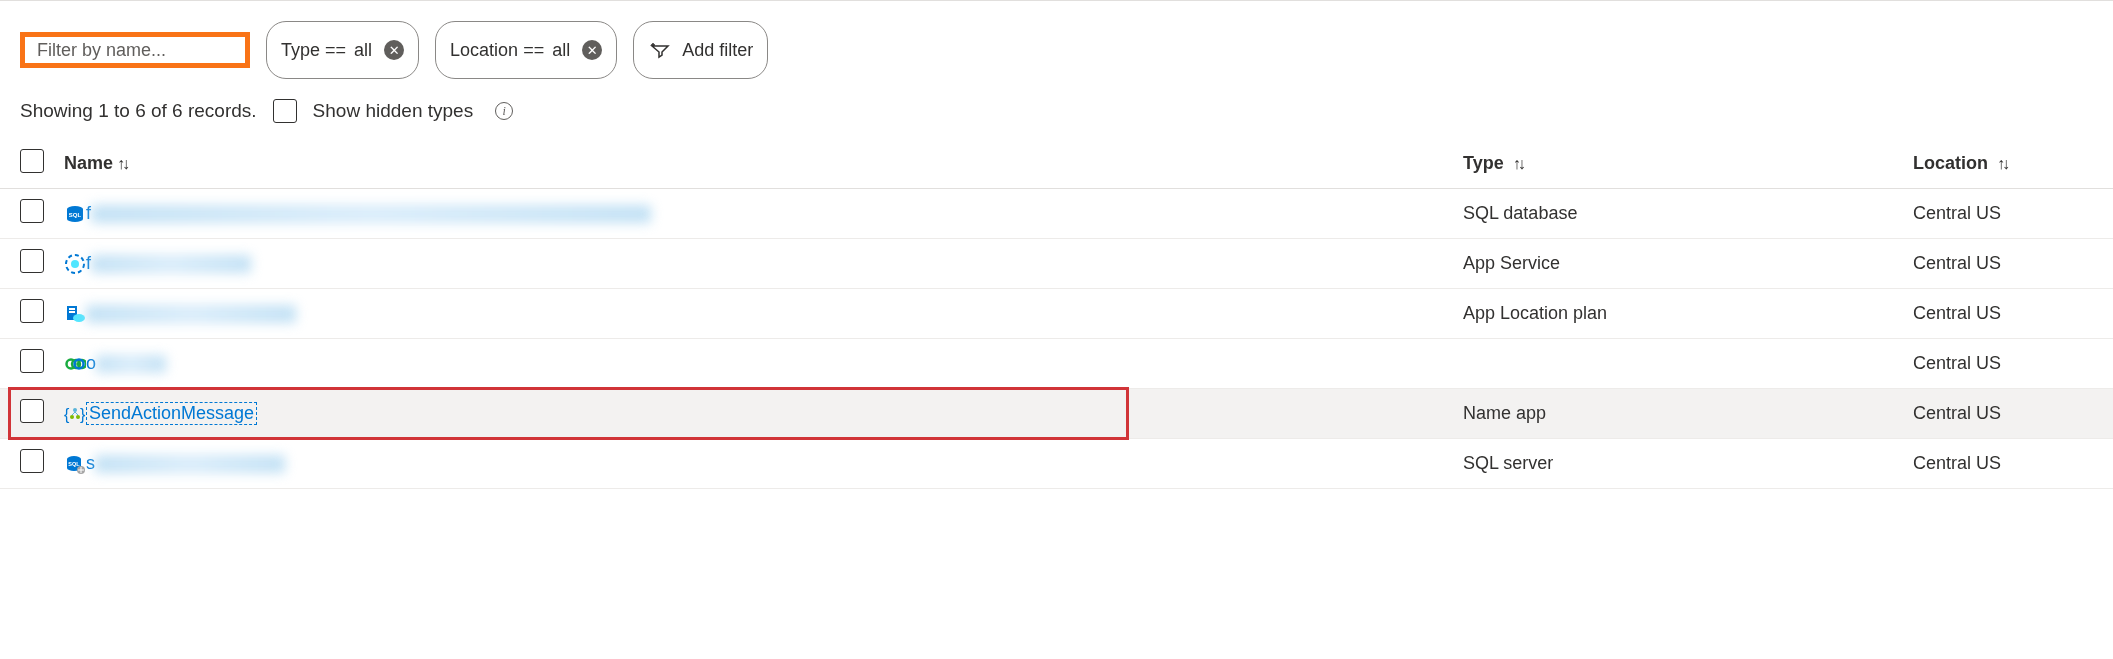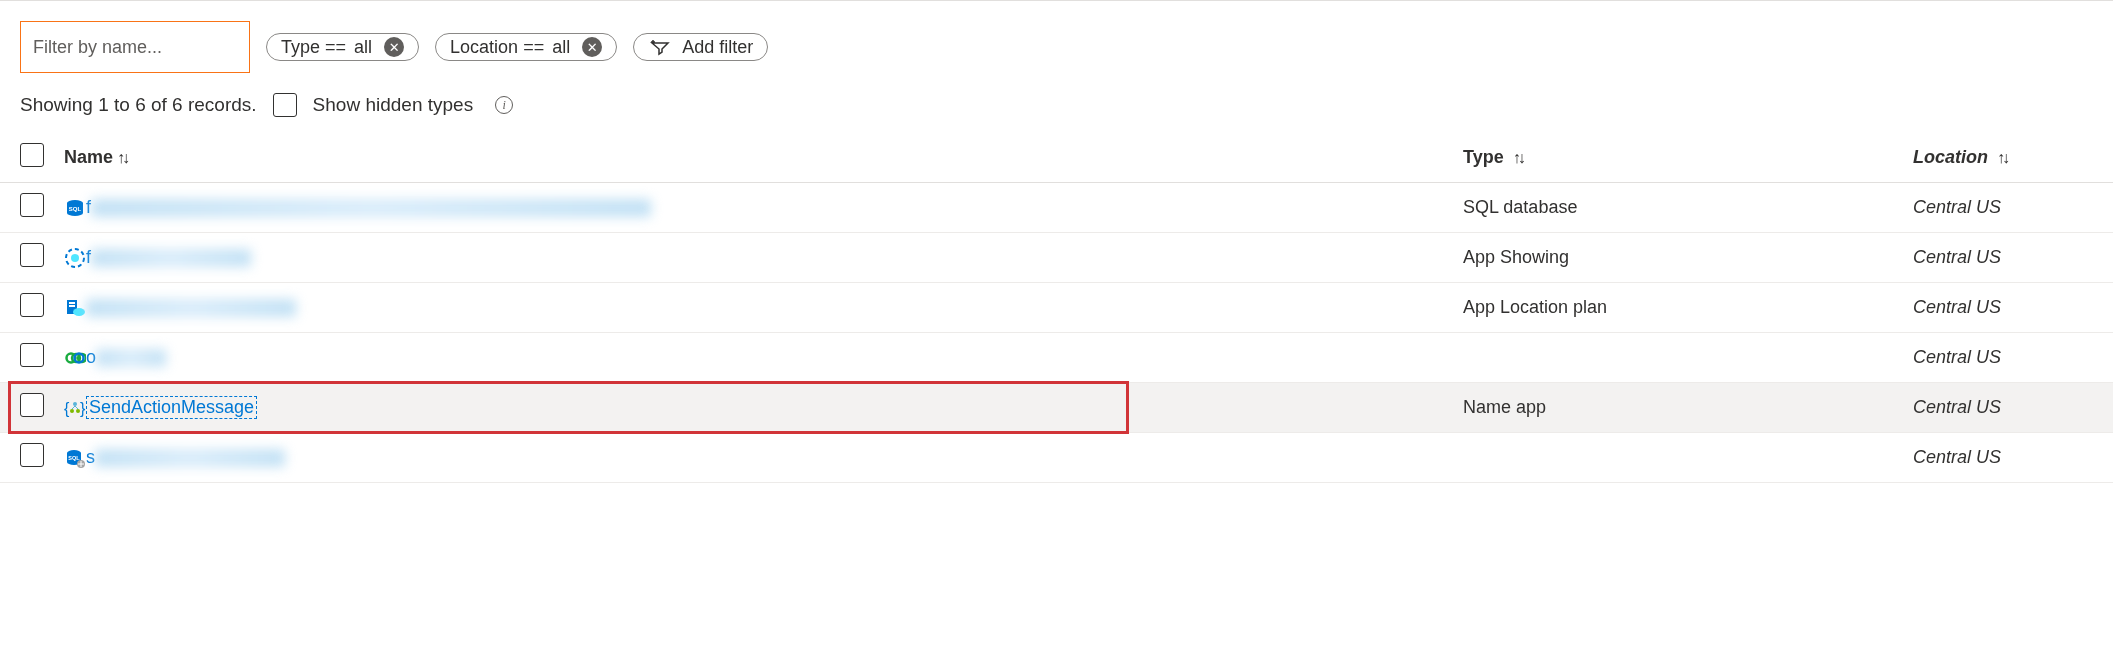--- a/index.html
+++ b/index.html
@@ -17,33 +17,33 @@
   }
   .filter-bar {
     display: flex;
     align-items: center;
     gap: 16px;
     padding: 0 20px;
     margin-bottom: 20px;
   }
   .filter-input {
     width: 230px;
-    height: 52px;
-    border: 1px solid #f97316;
+    height: 36px;
+    border: 5px solid #f97316;
     padding: 8px 12px;
     font-size: 18px;
     font-family: inherit;
     color: #605e5c;
     outline: none;
   }
   .filter-input::placeholder { color: #605e5c; }
   .pill {
     display: inline-flex;
     align-items: center;
-    height: 28px;
+    height: 58px;
     border: 1px solid #8a8886;
     border-radius: 20px;
     padding: 0 14px;
     background: #fff;
     cursor: pointer;
     font-size: 18px;
     gap: 8px;
     color: #323130;
   }
   .pill .bold { font-weight: 400; }
@@ -96,21 +96,21 @@
     display: flex;
     align-items: center;
     padding: 10px 20px;
     border-bottom: 1px solid #e1dfdd;
     font-weight: 600;
     font-size: 18px;
   }
   .col-check { width: 40px; flex-shrink: 0; }
   .col-name { flex: 1; display: flex; align-items: center; gap: 0; padding-left: 4px; }
   .col-type { width: 450px; flex-shrink: 0; }
-  .col-location { width: 180px; flex-shrink: 0; font-style: italic; }
+  .col-location { width: 180px; flex-shrink: 0; }
   .sort-icon {
     font-size: 16px;
     letter-spacing: -3px;
     margin-left: 4px;
     color: #323130;
   }
   .row {
     display: flex;
     align-items: center;
     padding: 10px 20px;
@@ -234,21 +234,21 @@
           <div class="col-name">
             <span class="res-icon">
               <svg width="22" height="22" viewBox="0 0 22 22">
                 <circle cx="11" cy="11" r="9" fill="none" stroke="#0078d4" stroke-width="2" stroke-dasharray="4 3"></circle>
                 <circle cx="11" cy="11" r="4" fill="#50e6ff"></circle>
               </svg>
             </span>
             <a class="res-link">f</a>
             <span class="blur" style="width: 160px;"></span>
           </div>
-          <div class="col-type">App Showing</div>
+          <div class="col-type">App Service</div>
           <div class="col-location">Central US</div>
         </div>
         <div class="row">
           <div class="col-check"><span class="checkbox"></span></div>
           <div class="col-name">
             <span class="res-icon">
               <svg width="22" height="22" viewBox="0 0 22 22">
                 <rect x="3" y="3" width="10" height="14" fill="#0078d4"></rect>
                 <rect x="5" y="5" width="6" height="2" fill="#fff"></rect>
                 <rect x="5" y="8" width="6" height="2" fill="#fff"></rect>
@@ -302,18 +302,19 @@
                 <ellipse cx="10" cy="6" rx="7" ry="3" fill="#0078d4"></ellipse>
                 <path d="M3 6 v9 a7 3 0 0 0 14 0 V6" fill="#0078d4"></path>
                 <text x="10" y="13" text-anchor="middle" font-size="5.5" fill="#fff" font-weight="bold">SQL</text>
                 <circle cx="17" cy="17" r="4" fill="#a6a6a6"></circle>
                 <path d="M17 14 v6 M14 17 h6" stroke="#fff" stroke-width="1"></path>
               </svg>
             </span>
             <a class="res-link">s</a>
             <span class="blur" style="width: 190px;"></span>
           </div>
+          <div class="col-type">SQL server</div>
           <div class="col-location">Central US</div>
         </div>
       </div>
   </div>
 
 </div>
 
 </body></html>

